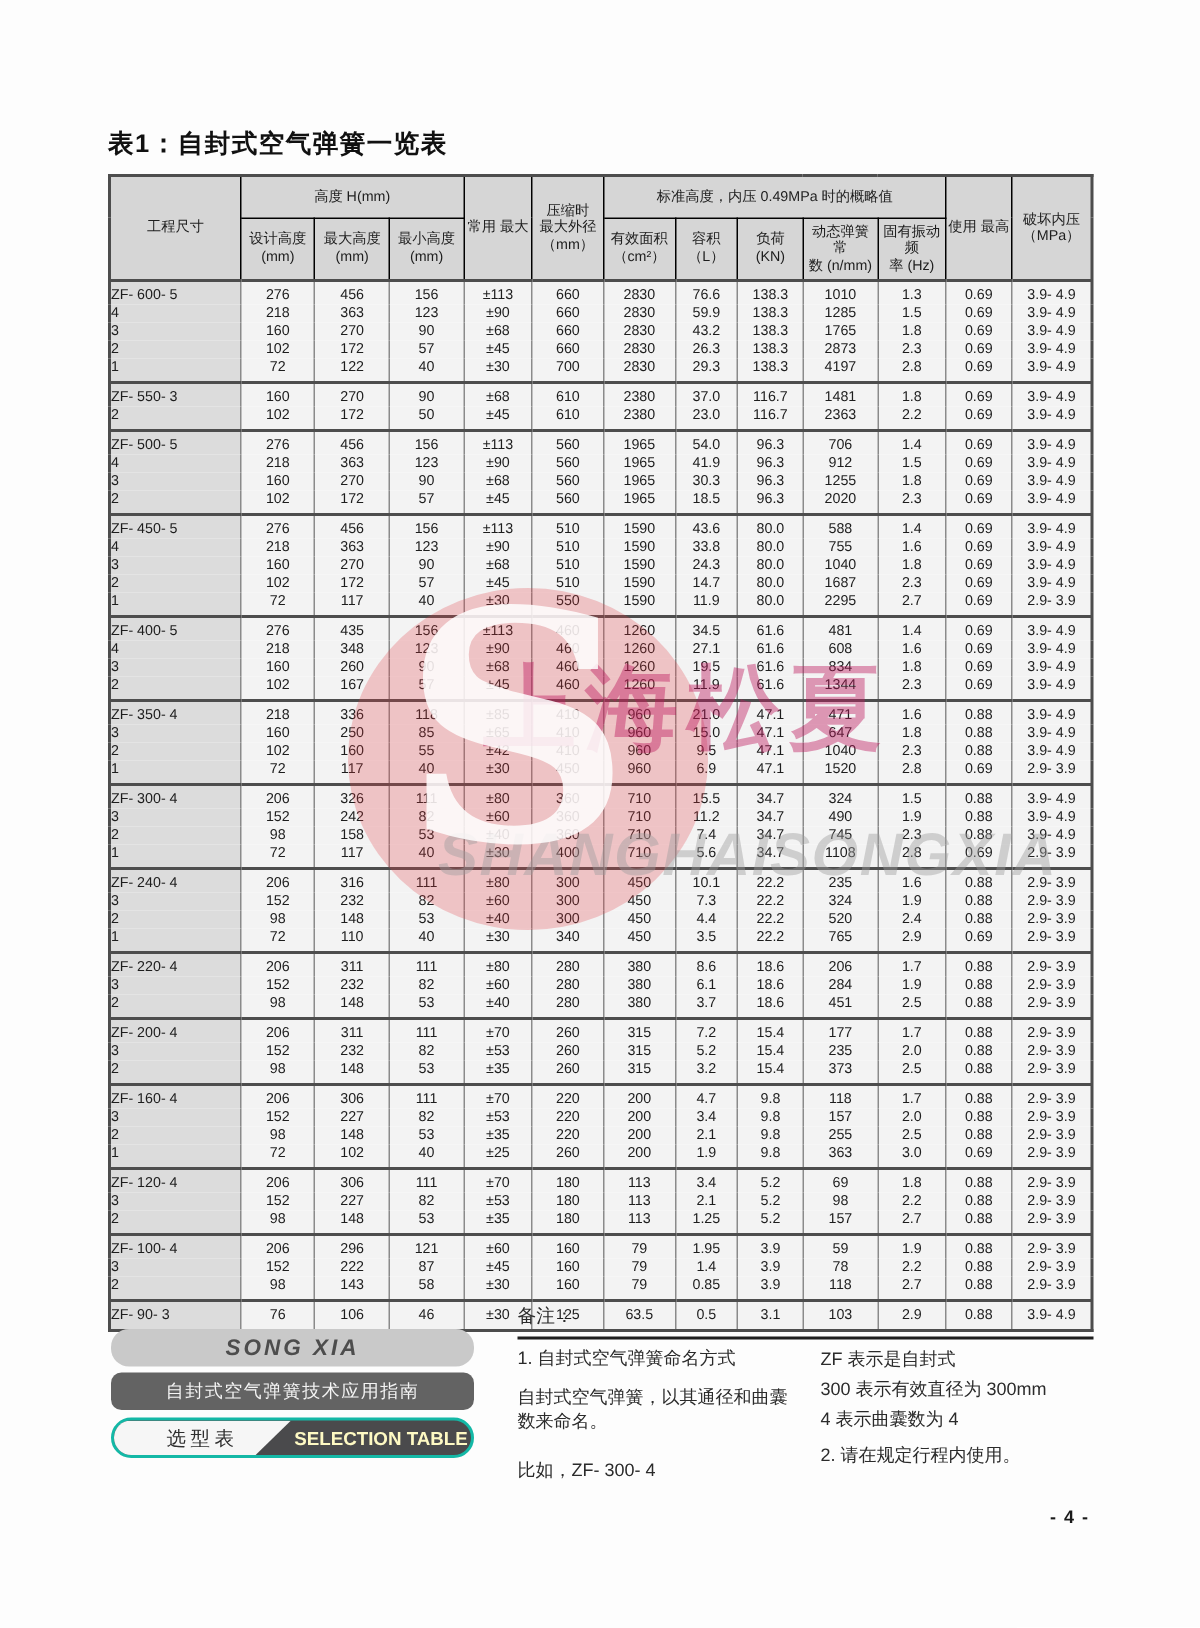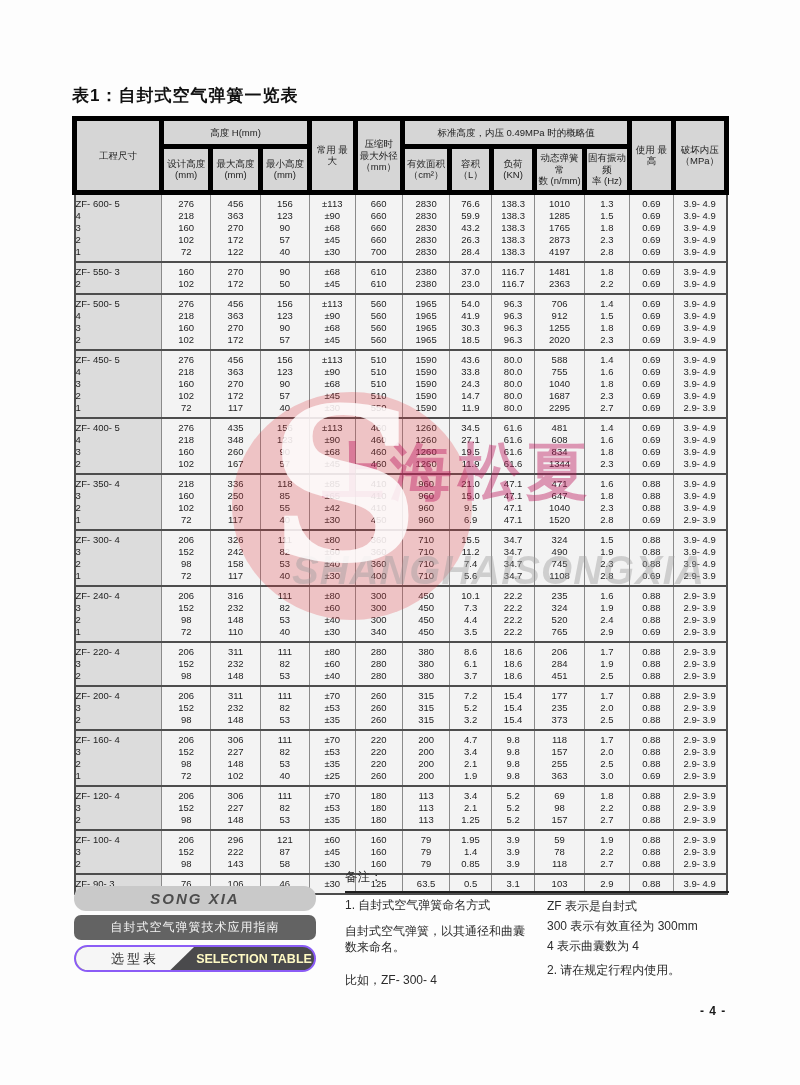--- a/index.html
+++ b/index.html
@@ -12,21 +12,21 @@
     position:absolute; left:72px; top:84px;
     font-size:17px; font-weight:bold; color:#111; letter-spacing:1px;
   }
   .table-wrap { position:absolute; left:72px; top:116px; width:657px; z-index:1; }
   table.spec {
     border-collapse:collapse; width:657px; table-layout:fixed;
     border:2px solid #4d4d4d;
   }
   table.spec th {
     background:#d6d6d6; font-weight:normal; font-size:9.5px; line-height:11.5px;
-    color:#1d1d1d; border:5px solid #000000; white-space:pre-line;
+    color:#1d1d1d; border:1px solid #000000; white-space:pre-line;
     text-align:center; vertical-align:middle; padding:3px 1px;
   }
   table.spec thead tr.h1 th { height:28px; }
   table.spec thead tr.h2 th { height:32px; }
   table.spec thead { border-bottom:2px solid #4d4d4d; }
   table.spec td {
     background:#f3f3f3; font-size:9.5px; line-height:12px; text-align:center;
     color:#1d1d1d; border-left:1px solid #8a8a8a; border-right:1px solid #8a8a8a;
     padding:0; vertical-align:middle;
   }
@@ -64,21 +64,21 @@
     display:flex; align-items:center; justify-content:center;
     font-size:15px; font-weight:bold; font-style:italic; color:#4d4d4d;
     letter-spacing:2px;
   }
   .brand-bar2 {
     height:25px; background:#636363; border-radius:7px; margin-top:4px;
     display:flex; align-items:center; justify-content:center;
     font-size:12px; color:#f4f4f4; letter-spacing:1px;
   }
   .brand-bar3 {
-    height:27px; margin-top:5px; background:#4a4a4c; border:2px solid #8b5cf6;
+    height:27px; margin-top:5px; background:#4a4a4c; border:2px solid #14b8a6;
     border-radius:14px; display:flex; overflow:hidden; position:relative;
   }
   .brand-tab-cn {
     width:118px; background:#f6f6f6;
     clip-path:polygon(0 0, 100% 0, 80% 100%, 0 100%);
     display:flex; align-items:center; justify-content:center;
     font-size:13px; color:#2e2e2e; letter-spacing:3px;
   }
   .brand-tab-en {
     flex:1; display:flex; align-items:center; justify-content:center;
@@ -220,21 +220,21 @@
             <td>3.9- 4.9</td>
           </tr>
           <tr class="g-last">
             <td class="model">1</td>
             <td>72</td>
             <td>122</td>
             <td>40</td>
             <td>±30</td>
             <td>700</td>
             <td>2830</td>
-            <td>28.4</td>
+            <td>29.3</td>
             <td>138.3</td>
             <td>4197</td>
             <td>2.8</td>
             <td>0.69</td>
             <td>3.9- 4.9</td>
           </tr>
           <tr class="g-first">
             <td class="model">ZF- 550- 3</td>
             <td>160</td>
             <td>270</td>

